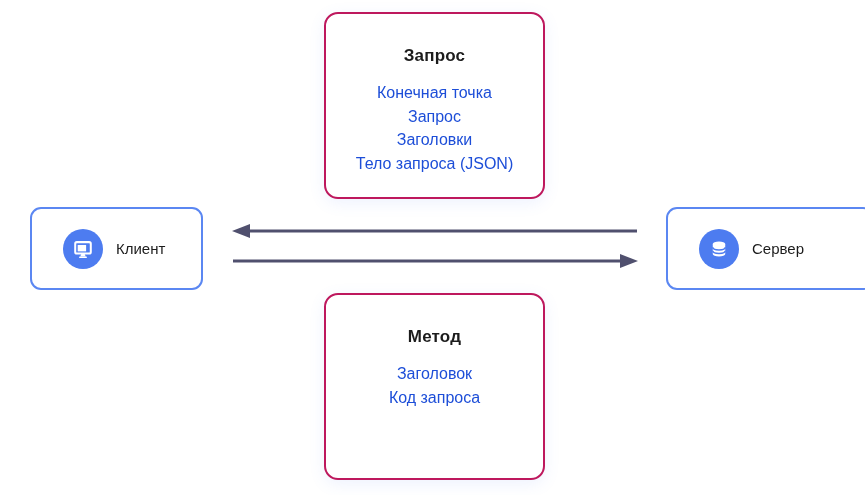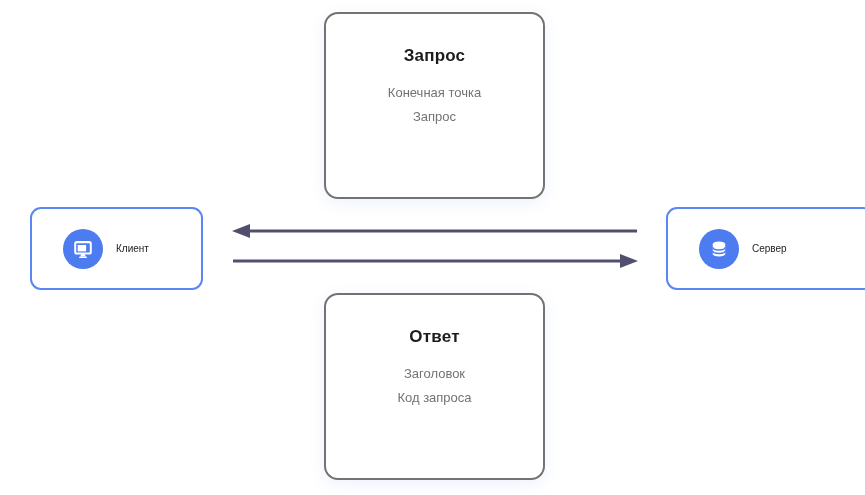--- a/index.html
+++ b/index.html
@@ -12,40 +12,40 @@
     color: #1c1c1c;
     overflow: hidden;
   }
 
   
   .info-card {
     position: absolute;
     width: 221px;
     height: 187px;
     background: #ffffff;
-    border: 2px solid #737373;
+    border: 2px solid #be185d;
     border-radius: 14px;
     box-shadow: 0 4px 16px rgba(88, 124, 245, 0.10);
     box-sizing: border-box;
     text-align: center;
   }
   .info-card.request { left: 324px; top: 12px; }
   .info-card.response { left: 324px; top: 293px; }
   .info-card .card-title {
     margin-top: 31px;
     font-size: 17px;
     font-weight: 700;
     line-height: 21px;
     letter-spacing: 0.2px;
   }
   .info-card .card-items { margin-top: 15px; }
   .info-card .card-item {
-    font-size: 13px;
+    font-size: 16px;
     line-height: 23.5px;
-    color: #737373;
+    color: #1d4ed8;
   }
 
   
   .entity-box {
     position: absolute;
     top: 207px;
     width: 173px;
     height: 83px;
     background: #ffffff;
     border: 2px solid #5b87f2;
@@ -62,38 +62,40 @@
     height: 40px;
     border-radius: 50%;
     background: #4d7cf0;
     display: flex;
     align-items: center;
     justify-content: center;
     flex: 0 0 auto;
   }
   .entity-label {
     margin-left: 13px;
-    font-size: 10px;
+    font-size: 15px;
     color: #1c1c1c;
     white-space: nowrap;
   }
 
   
   .arrows-svg { position: absolute; left: 228px; top: 222px; }
 </style>
 </head>
 <body>
 
 <div class="stage">
 
   <div class="info-card request">
     <div class="card-title">Запрос</div>
     <div class="card-items">
       <div class="card-item">Конечная точка</div>
       <div class="card-item">Запрос</div>
+      <div class="card-item">Заголовки</div>
+      <div class="card-item">Тело запроса (JSON)</div>
     </div>
   </div>
 
   <div class="entity-box client">
     <span class="icon-circle">
       <svg width="22" height="22" viewBox="0 0 24 24" aria-hidden="true">
         <rect x="3.5" y="4.5" width="17" height="12.5" rx="1.8" fill="none" stroke="#ffffff" stroke-width="2.2"></rect>
         <rect x="6.2" y="7.6" width="9.2" height="7" fill="#ffffff"></rect>
         <polygon points="10.4,17 13.6,17 15,20.2 9,20.2" fill="#ffffff"></polygon>
         <rect x="7.8" y="20.2" width="8.4" height="1.7" rx="0.6" fill="#ffffff"></rect>
@@ -119,20 +121,20 @@
       <line x1="20" y1="9" x2="409" y2="9" stroke="#50506e" stroke-width="3"></line>
       <polygon points="4,9 22,2 22,16" fill="#50506e"></polygon>
     </g>
     <g>
       <line x1="5" y1="39" x2="394" y2="39" stroke="#50506e" stroke-width="3"></line>
       <polygon points="410,39 392,32 392,46" fill="#50506e"></polygon>
     </g>
   </svg>
 
   <div class="info-card response">
-    <div class="card-title">Ответ</div>
+    <div class="card-title">Метод</div>
     <div class="card-items">
       <div class="card-item">Заголовок</div>
       <div class="card-item">Код запроса</div>
     </div>
   </div>
 
 </div>
 
 </body></html>

